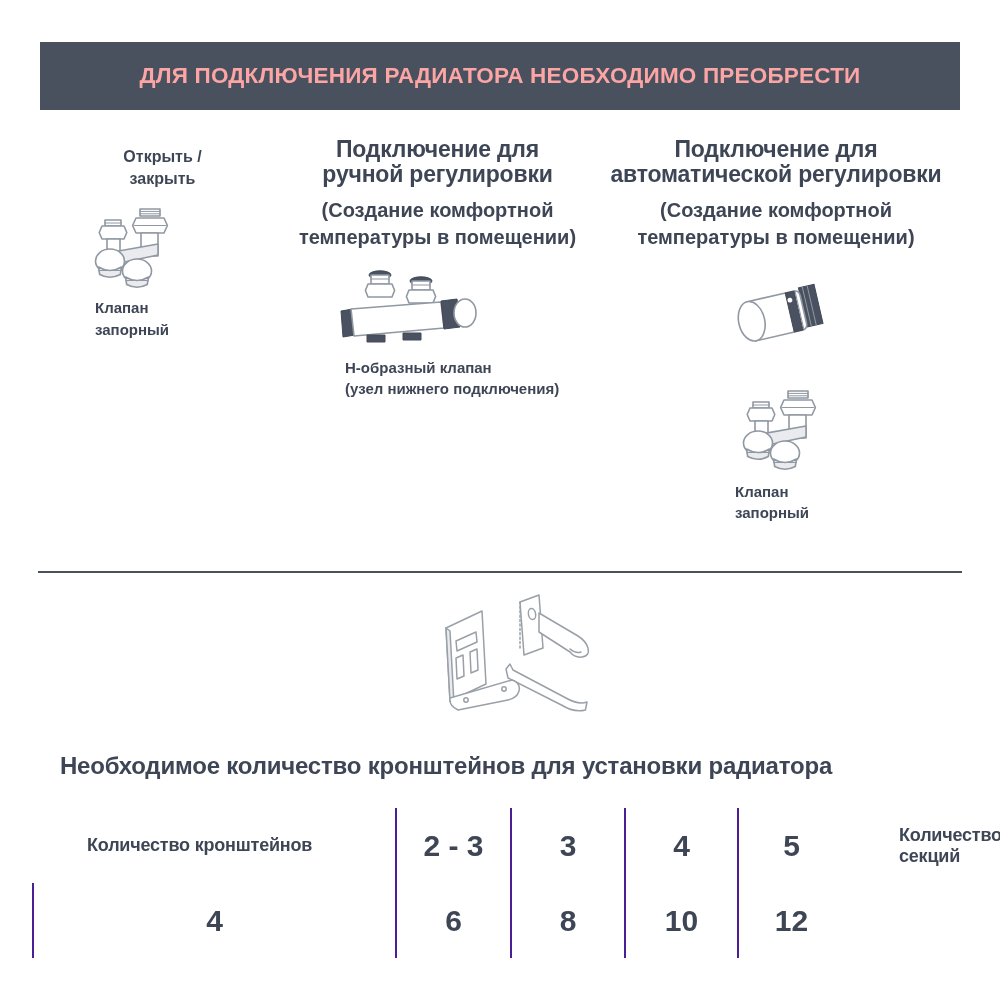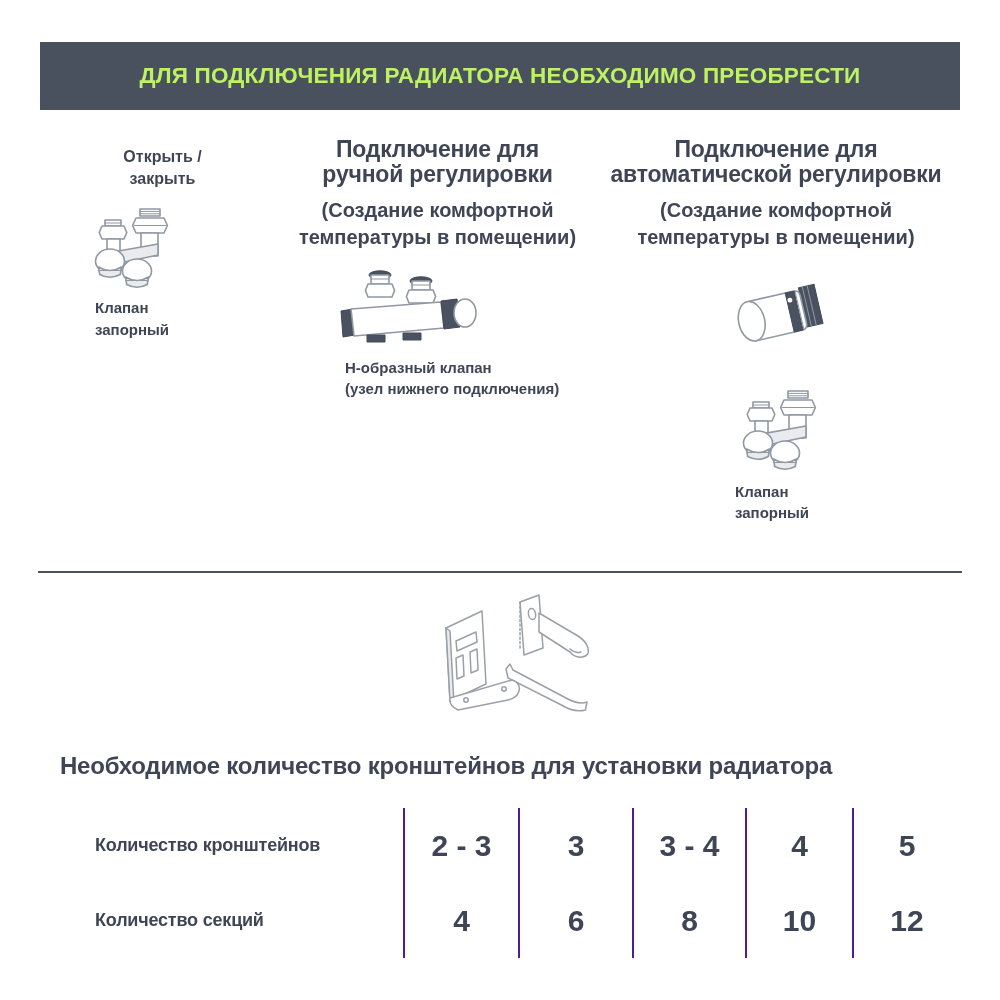--- a/index.html
+++ b/index.html
@@ -2,21 +2,21 @@
 <html><head>
 <meta charset="utf-8">
 <style>
   html,body{margin:0;padding:0;background:#ffffff;}
   body{font-family:"Liberation Sans","DejaVu Sans",sans-serif;color:#3e4656;}
   .page{position:relative;width:1000px;height:1000px;background:#fff;overflow:hidden;}
 
   
   .banner{position:absolute;left:40px;top:42px;width:920px;height:68px;
     display:flex;align-items:center;justify-content:center;}
-  .banner-title{color:#bef264;font-size:22.5px;font-weight:bold;letter-spacing:.2px;text-align:left;}
+  .banner-title{color:#fca5a5;font-size:22.5px;font-weight:bold;letter-spacing:.2px;text-align:left;}
 
   
   .col{position:absolute;top:137px;}
   .col1{left:40px;width:245px;}
   .col2{left:285px;width:305px;}
   .col3{left:592px;width:368px;}
   .col-title{font-size:23px;font-weight:bold;line-height:1.1;text-align:center;
     white-space:pre-line;letter-spacing:-.2px;}
   .col-sub{font-size:16px;font-weight:bold;line-height:1.35;text-align:center;
     white-space:pre-line;margin-top:9px;}
@@ -41,21 +41,21 @@
   
   .divider{position:absolute;left:38px;top:571px;width:924px;height:2px;background:#4b515c;}
 
   
   .brackets-art{position:absolute;left:420px;top:586px;}
 
   
   .section-title{position:absolute;left:0;top:752px;width:892px;text-align:center;
     font-size:24px;font-weight:bold;letter-spacing:-.2px;}
 
-  .qty-table{position:absolute;left:40px;top:808px;width:920px;
+  .qty-table{position:absolute;left:32px;top:808px;width:920px;
     display:grid;grid-template-columns:363px 115px 114px 113px 107px 108px;
     grid-template-rows:75px 75px;}
   .qt-label{display:flex;align-items:center;padding-left:55px;
     font-size:18px;font-weight:bold;letter-spacing:-.2px;}
   .qt-val{display:flex;align-items:center;justify-content:center;
     font-size:30px;font-weight:bold;border-left:2px solid #4c1d95;}
 </style>
 </head>
 <body>
 
@@ -191,21 +191,20 @@
       </g>
     </svg>
   </div>
 
   <div class="section-title">Необходимое количество кронштейнов для установки радиатора</div>
 
   <div class="qty-table">
     <div class="qt-label">Количество кронштейнов</div>
     <div class="qt-val">2 - 3</div>
     <div class="qt-val">3</div>
-    <div class="qt-val">3 - 4</div>
     <div class="qt-val">4</div>
     <div class="qt-val">5</div>
     <div class="qt-label">Количество секций</div>
     <div class="qt-val">4</div>
     <div class="qt-val">6</div>
     <div class="qt-val">8</div>
     <div class="qt-val">10</div>
     <div class="qt-val">12</div>
   </div>
 

